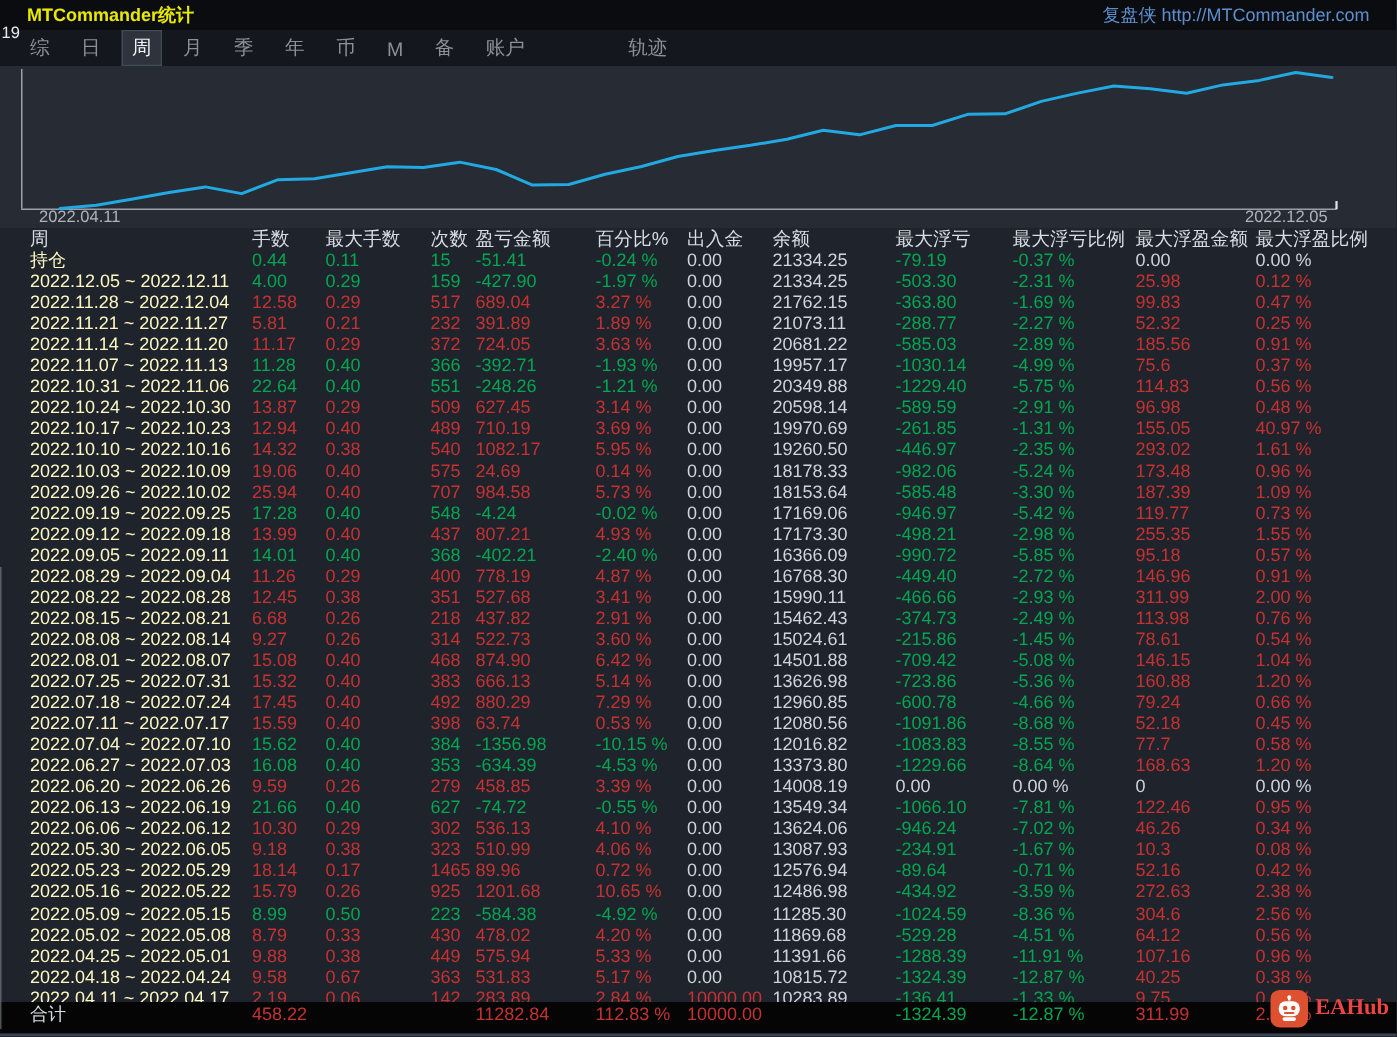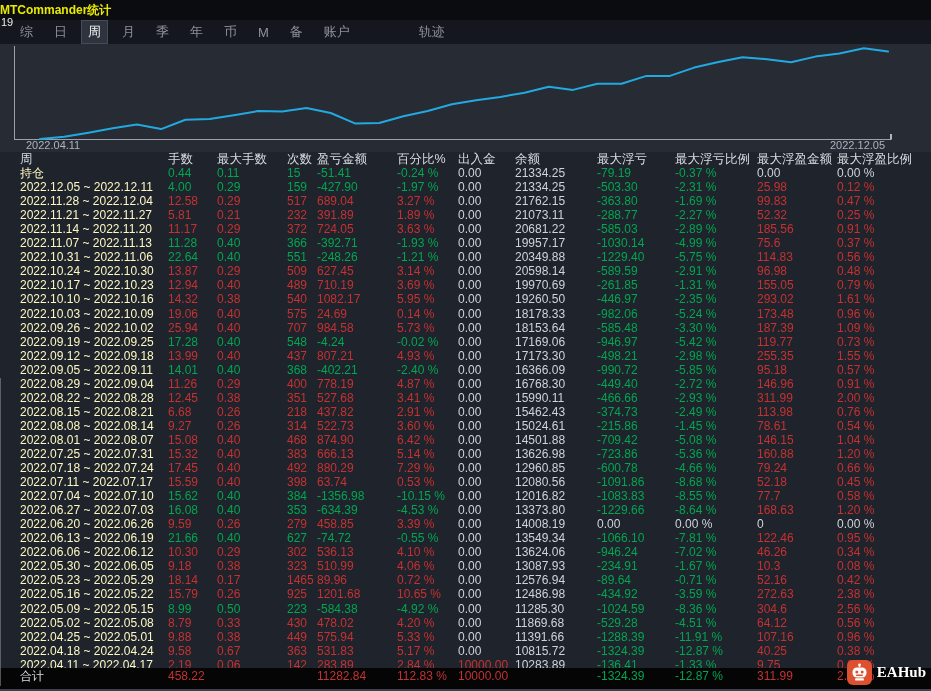--- a/index.html
+++ b/index.html
@@ -2,21 +2,21 @@
 <html><head>
 <meta charset="utf-8">
 <style>
   * { margin:0; padding:0; box-sizing:border-box; }
   html,body { width:931px; height:691px; overflow:hidden; background:#1f232b;
               font-family:"Liberation Sans", sans-serif; }
   .window { position:relative; width:931px; height:691px; background:#1f232b; }
 
   
   .titlebar { position:relative; height:20px; background:#0a0c10; display:flex;
-              align-items:center; justify-content:space-between; padding:0 0; }
+              align-items:center; justify-content:space-between; padding:0 18px; }
   .title { color:#e9e900; font-size:12px; font-weight:bold; }
   .brand { color:#5d8fce; font-size:12px; }
   .badge-number { position:absolute; left:1px; top:16px; color:#e8eaee; font-size:11px; z-index:5; }
 
   
   .menubar { position:relative; height:24px; background:#14171d; display:flex;
              align-items:center; padding-left:14px; }
   .menu-item { color:#8d9098; font-size:13px; padding:2px 6px; margin-right:9px; cursor:default; }
   .menu-item.active { color:#f2f4f7; background:#2e333d; outline:1px solid #454c59; }
   .menu-item.trail { margin-left:48px; }
@@ -45,30 +45,31 @@
 
   .left-edge-line { position:absolute; left:0; top:378px; width:1px; height:308px;
                     background:#8a929e; opacity:.55; }
   .bottom-edge { position:absolute; left:0; bottom:0; width:100%; height:2px; background:#3a424f; }
 
   
   .watermark { position:absolute; right:5px; bottom:6px; display:flex; align-items:center;
                gap:5px; z-index:9; }
   .wm-icon { width:25px; height:25px; background:#dd5130; border-radius:6px;
              display:flex; align-items:center; justify-content:center; }
-  .wm-text { color:#ffffff; font-size:15px; font-weight:bold;
+  .wm-text { color:#ef4444; font-size:15px; font-weight:bold;
              font-family:"Liberation Serif", serif;text-align:right; }
 </style>
 </head>
 <body>
 
 <div class="window">
 
   <div class="titlebar">
     <span class="title">MTCommander统计</span>
+    <span class="brand">复盘侠 http://MTCommander.com</span>
   </div>
   <span class="badge-number">19</span>
 
   <div class="menubar">
     <span class="menu-items" style="display:flex;align-items:center;">
         <span class="menu-item">综</span>
         <span class="menu-item">日</span>
         <span class="menu-item active">周</span>
         <span class="menu-item">月</span>
         <span class="menu-item">季</span>
@@ -225,21 +226,21 @@
           <span class="cell red">12.94</span>
           <span class="cell red">0.40</span>
           <span class="cell red">489</span>
           <span class="cell red">710.19</span>
           <span class="cell red">3.69 %</span>
           <span class="cell wht">0.00</span>
           <span class="cell wht">19970.69</span>
           <span class="cell grn">-261.85</span>
           <span class="cell grn">-1.31 %</span>
           <span class="cell red">155.05</span>
-          <span class="cell red">0.79 %</span>
+          <span class="cell red">40.97 %</span>
         </div>
         <div class="t-row">
           <span class="cell period">2022.10.10 ~ 2022.10.16</span>
           <span class="cell red">14.32</span>
           <span class="cell red">0.38</span>
           <span class="cell red">540</span>
           <span class="cell red">1082.17</span>
           <span class="cell red">5.95 %</span>
           <span class="cell wht">0.00</span>
           <span class="cell wht">19260.50</span>

